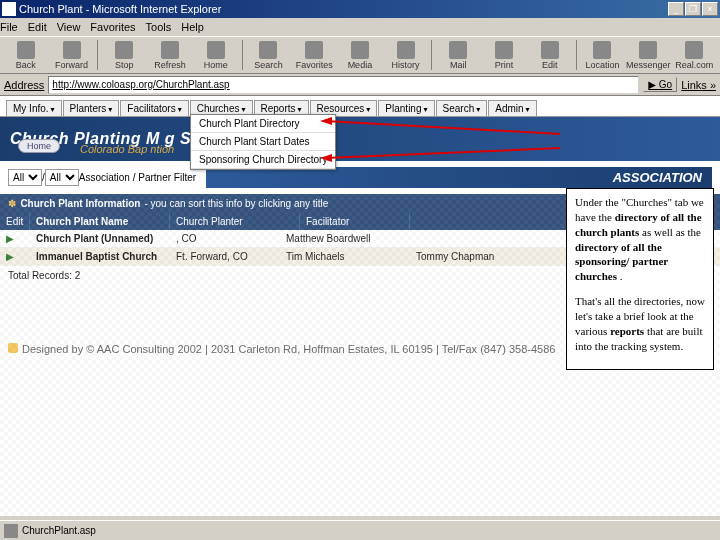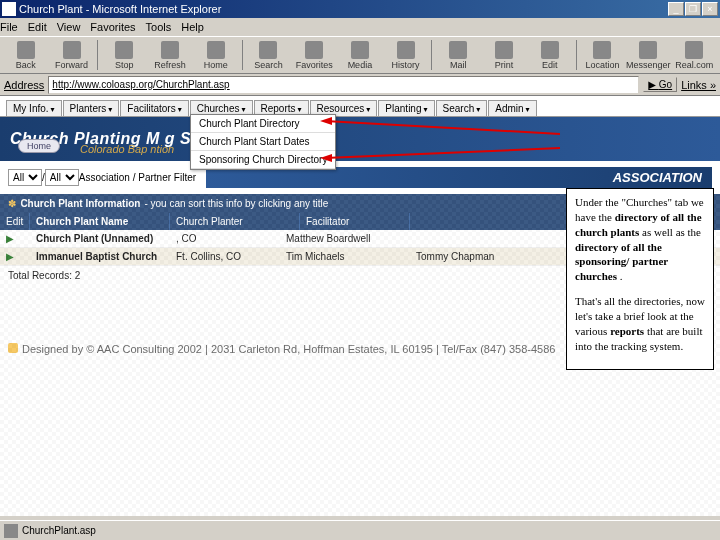--- a/index.html
+++ b/index.html
@@ -201,21 +201,21 @@
   <div class="row">
     <div class="c1 play">▶</div>
     <div class="c2">Church Plant (Unnamed)</div>
     <div class="c3">, CO</div>
     <div class="c4">Matthew Boardwell</div>
     <div class="c5"></div>
   </div>
   <div class="row alt">
     <div class="c1 play">▶</div>
     <div class="c2">Immanuel Baptist Church</div>
-    <div class="c3">Ft. Collins, CO</div>
+    <div class="c3">Ft. Forward, CO</div>
     <div class="c4">Tim Michaels</div>
     <div class="c5">Tommy Chapman</div>
   </div>
 
   <div class="totals">
     <span>Total Records:</span>
     <span>2</span>
   </div>
 
   <div class="footer" style="margin-top:50px;">

